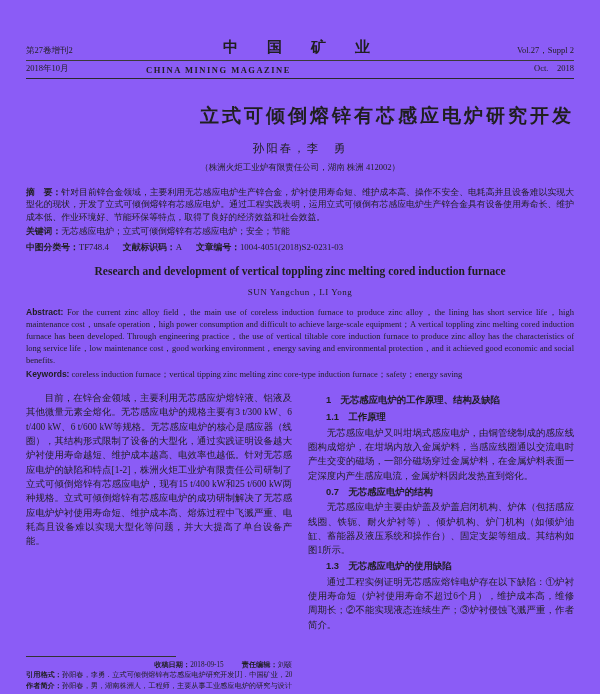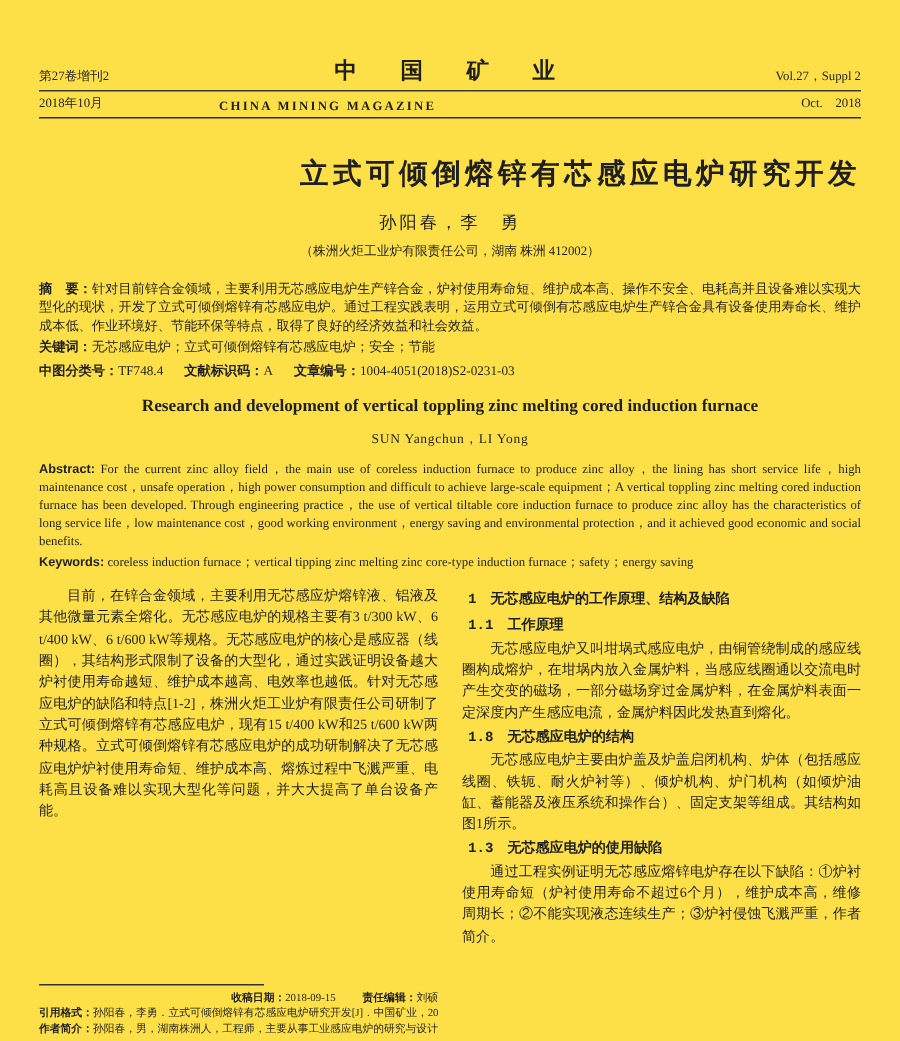--- a/index.html
+++ b/index.html
@@ -1,18 +1,18 @@
 <!DOCTYPE html>
 <html><head>
 <meta charset="utf-8">
 <style>
   html,body{margin:0;padding:0;background:#d8d6d0;}
   .page{
     width:600px;height:694px;box-sizing:border-box;
-    margin:0 auto;background:#fde047;color:#1f1f1f;
+    margin:0 auto;background:#8b5cf6;color:#1f1f1f;
     font-family:"Liberation Serif","DejaVu Serif",serif;
     padding:8px 26px 0 26px;
     display:flex;flex-direction:column;overflow:hidden;position:relative;
   }
   
   .h-row{display:flex;justify-content:space-between;align-items:flex-end;}
   .h-row1{border-bottom:1px solid #3a3a3a;padding-bottom:3px;}
   .h-row2{border-bottom:1.6px solid #2a2a2a;padding:2px 0 3px 0;}
   .h-side{font-size:8.5px;width:120px;white-space:nowrap;}
   .h-l{text-align:left;}
@@ -35,21 +35,21 @@
   .authors-en{margin-top:7px;text-align:center;font-size:9px;letter-spacing:.5px;}
   .affil-en{margin-top:3px;text-align:center;font-size:8.4px;}
   .abstract-en,.kw-en{margin:0;font-size:8.5px;line-height:1.42;text-align:justify;}
   .abstract-en{margin-top:7px;}
   .kw-en{margin-top:2px;}
   
   .body{margin-top:11px;flex:1;min-height:0;overflow:hidden;display:flex;gap:16px;
         font-size:9.4px;line-height:1.52;text-align:justify;}
   .col{flex:1;min-width:0;display:flex;flex-direction:column;overflow:hidden;}
   .para{margin:0;text-indent:2em;}
-  .sec-h{font-weight:bold;font-family:Liberation Mono, monospace;margin:2px 0 1px 4px;text-align:left;}
+  .sec-h{font-weight:bold;font-family:Liberation Sans, sans-serif;margin:2px 0 1px 18px;text-align:left;}
   
   .footnote{margin-top:auto;padding-bottom:2px;font-size:7.2px;line-height:1.5;text-align:right;}
   .footnote::before{content:"";display:block;width:150px;border-top:1px solid #333;margin-bottom:3px;}
   .fn-line{white-space:nowrap;overflow:hidden;}
   .fn-gap{display:inline-block;width:18px;}
 </style>
 </head>
 <body>
 
 <div class="page">
@@ -93,21 +93,21 @@
         <div class="fn-line"><span class="b">收稿日期：</span><span>2018-09-15</span><span class="fn-gap"></span><span class="b">责任编辑：</span><span>刘硕</span></div>
         <div class="fn-line"><span class="b">引用格式：</span><span>孙阳春，李勇．立式可倾倒熔锌有芯感应电炉研究开发[J]．中国矿业，2018，27(增刊2)：231-233．</span></div>
         <div class="fn-line"><span class="b">作者简介：</span><span>孙阳春，男，湖南株洲人，工程师，主要从事工业感应电炉的研究与设计工作。</span></div>
       </div>
     </div>
 
     <div class="col">
       <div class="sec-h">1　无芯感应电炉的工作原理、结构及缺陷</div>
       <div class="sec-h">1.1　工作原理</div>
       <p class="para">无芯感应电炉又叫坩埚式感应电炉，由铜管绕制成的感应线圈构成熔炉，在坩埚内放入金属炉料，当感应线圈通以交流电时产生交变的磁场，一部分磁场穿过金属炉料，在金属炉料表面一定深度内产生感应电流，金属炉料因此发热直到熔化。</p>
-      <div class="sec-h">1.8　无芯感应电炉的结构</div>
+      <div class="sec-h">0.7　无芯感应电炉的结构</div>
       <p class="para">无芯感应电炉主要由炉盖及炉盖启闭机构、炉体（包括感应线圈、铁轭、耐火炉衬等）、倾炉机构、炉门机构（如倾炉油缸、蓄能器及液压系统和操作台）、固定支架等组成。其结构如图1所示。</p>
       <div class="sec-h">1.3　无芯感应电炉的使用缺陷</div>
       <p class="para">通过工程实例证明无芯感应熔锌电炉存在以下缺陷：①炉衬使用寿命短（炉衬使用寿命不超过6个月），维护成本高，维修周期长；②不能实现液态连续生产；③炉衬侵蚀飞溅严重，作者简介。</p>
     </div>
 
   </div>
 
 </div>
 
 </body></html>

